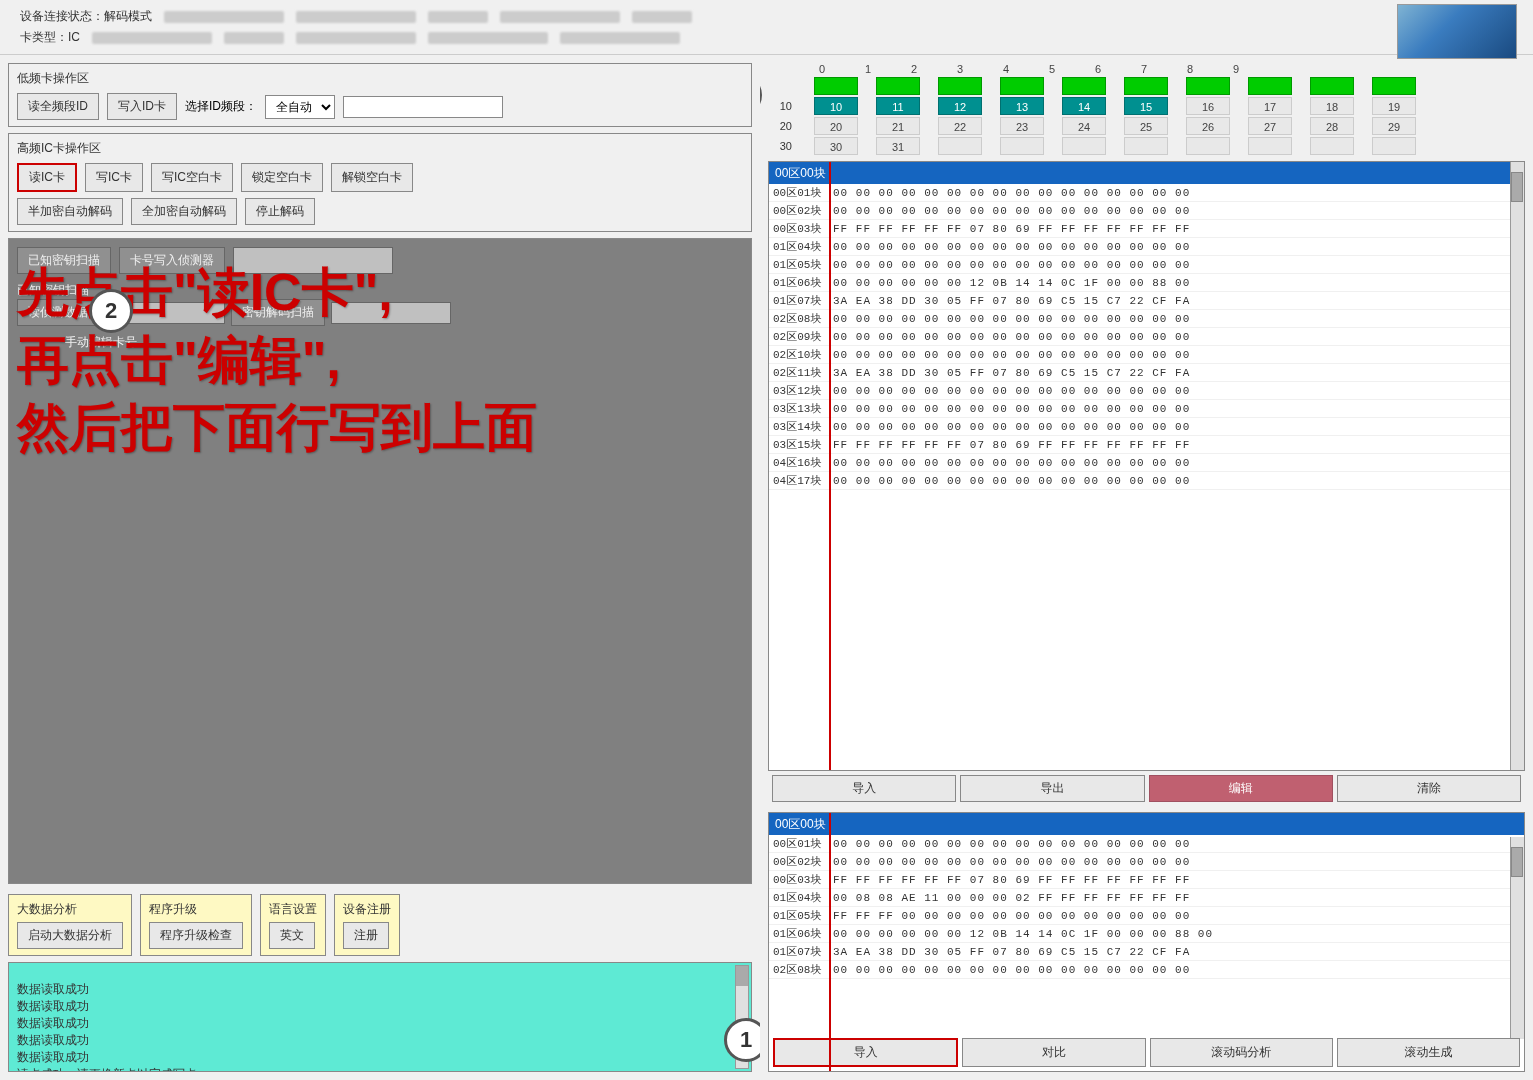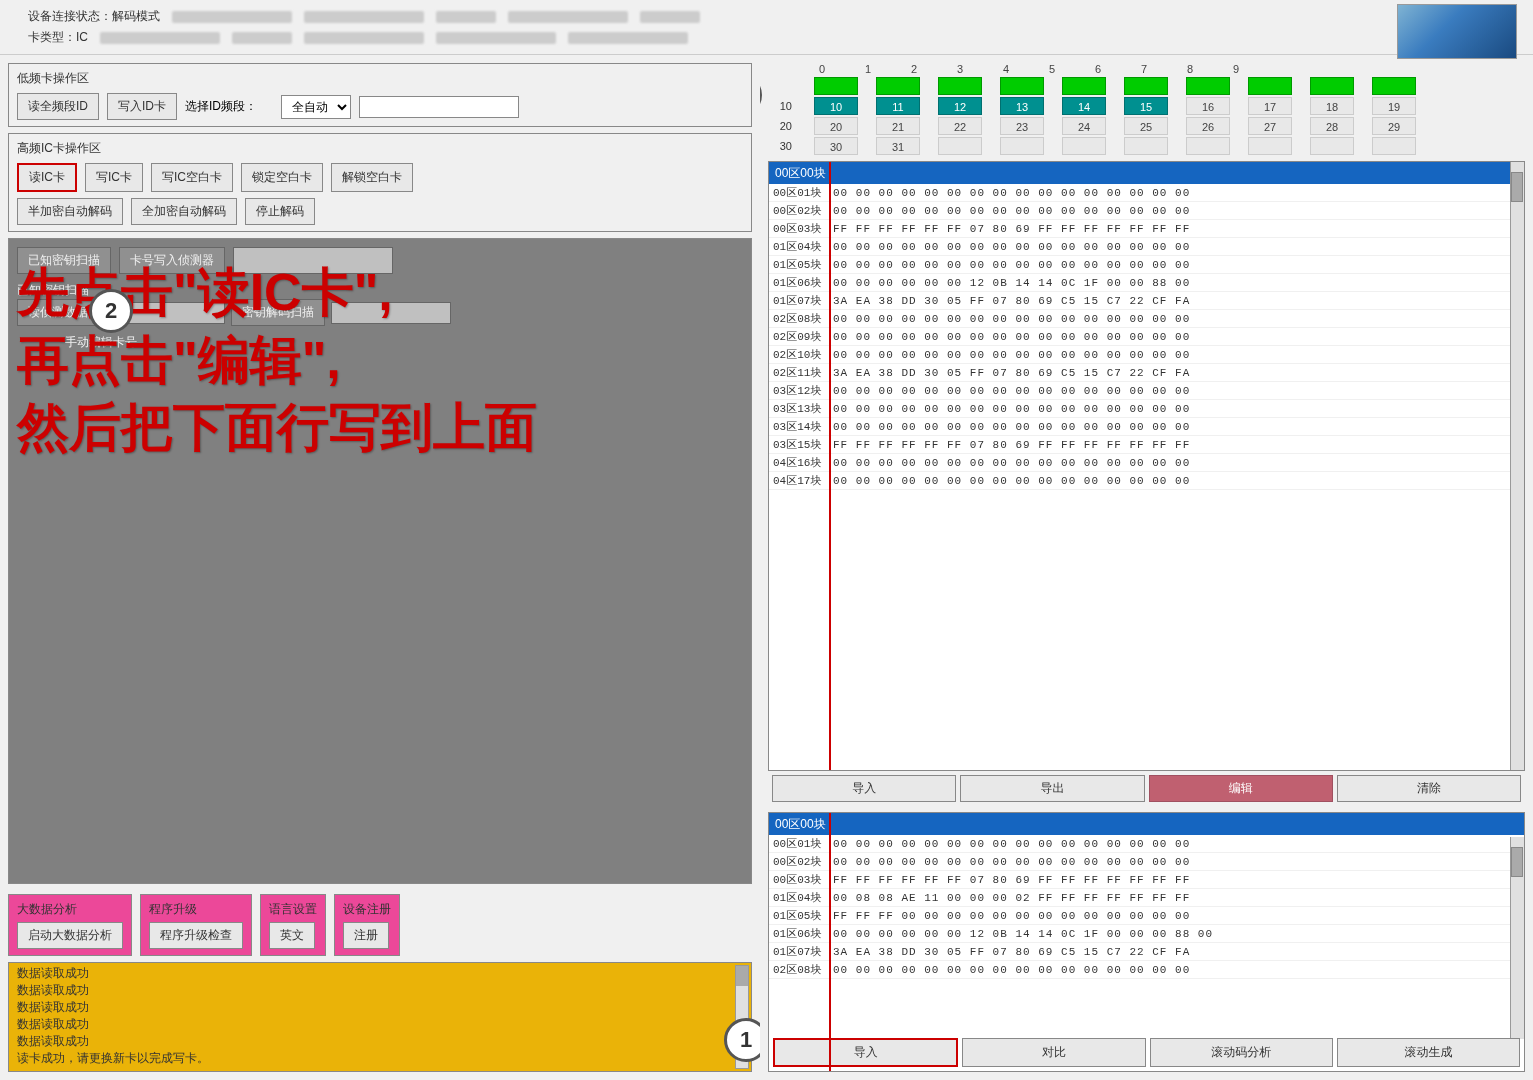--- a/index.html
+++ b/index.html
@@ -14,21 +14,21 @@
     .main-container {
       display: flex;
       flex-direction: column;
       width: 1533px;
       height: 1080px;
       background: #f0f0f0;
     }
     
     .top-status {
       background: #f0f0f0;
-      padding: 8px 16px 4px 28px;
+      padding: 8px 16px 4px 20px;
       border-bottom: 1px solid #ccc;
     }
     .status-row {
       display: flex;
       align-items: center;
       gap: 12px;
       margin-bottom: 4px;
       font-size: 12px;
       color: #333;
     }
@@ -112,21 +112,20 @@
       border: 2px solid #cc0000;
       background: #e8e8e8;
     }
 
     .select-box {
       border: 1px solid #888;
       background: white;
       padding: 3px 6px;
       font-size: 12px;
       font-family: 'SimSun', sans-serif;
-      margin-left: 16px;
     }
     .input-box {
       border: 1px solid #888;
       background: white;
       padding: 3px 6px;
       font-size: 12px;
       width: 160px;
     }
 
     
@@ -213,31 +212,31 @@
     }
 
     
     .bottom-row {
       display: flex;
       gap: 8px;
       margin-top: 4px;
     }
     .bottom-section {
       border: 1px solid #888;
-      background: #ec4899;
+      background: #fef9c3;
       padding: 6px 8px;
     }
     .bottom-section-title { font-size: 12px; color: #333; margin-bottom: 4px; }
     .bottom-section-btn { display: flex; gap: 6px; align-items: center; }
 
     
     .log-area {
       border: 1px solid #888;
-      background: #eab308;
-      padding: 2px 8px;
+      background: #5eead4;
+      padding: 18px 8px;
       font-size: 12px;
       color: #333;
       height: 110px;
       overflow: hidden;
       position: relative;
       flex: 1;
     }
     .log-scrollbar {
       position: absolute;
       right: 2px;

